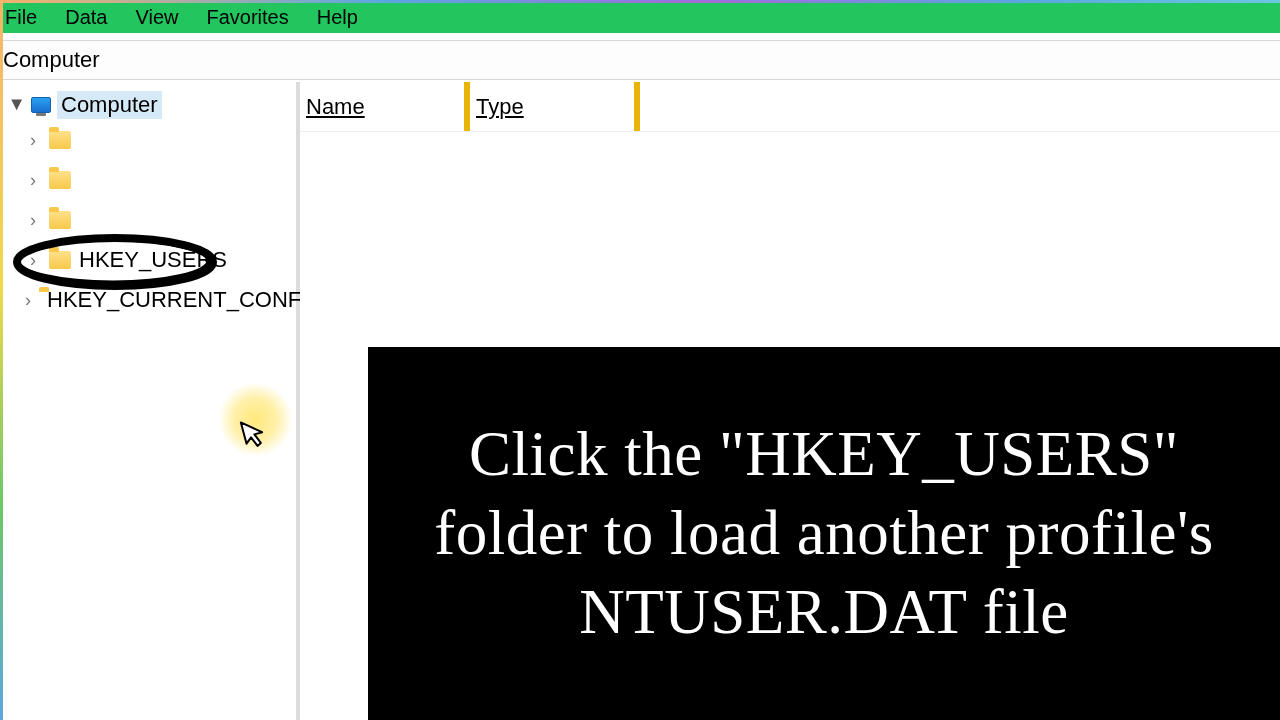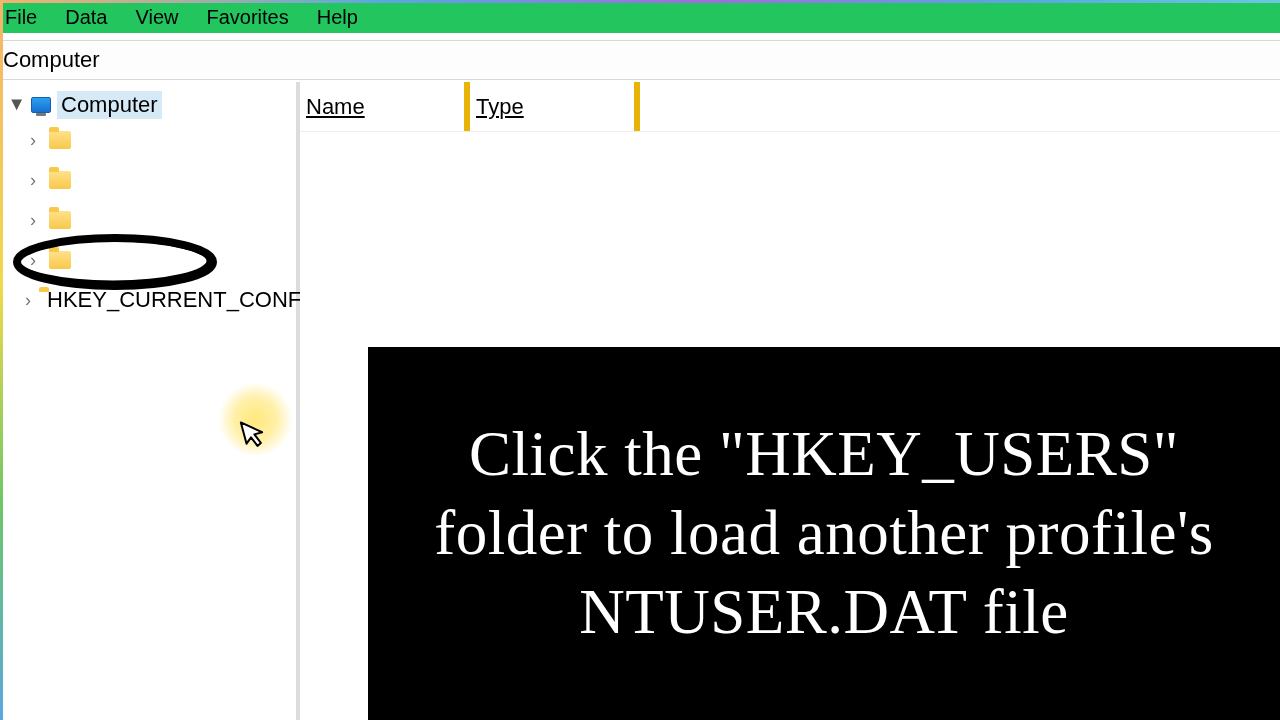--- a/index.html
+++ b/index.html
@@ -209,20 +209,21 @@
       </div>
 
       <div class="tree-item">
         <span class="expander">›</span>
         <span class="folder-icon"></span>
       </div>
 
       <div class="tree-item">
         <span class="expander">›</span>
         <span class="folder-icon"></span>
+        <span class="label">HKEY_USERS</span>
       </div>
 
       <div class="tree-item">
         <span class="expander">›</span>
         <span class="folder-icon"></span>
         <span class="label">HKEY_CURRENT_CONFIG</span>
       </div>
 
     </div>
 

